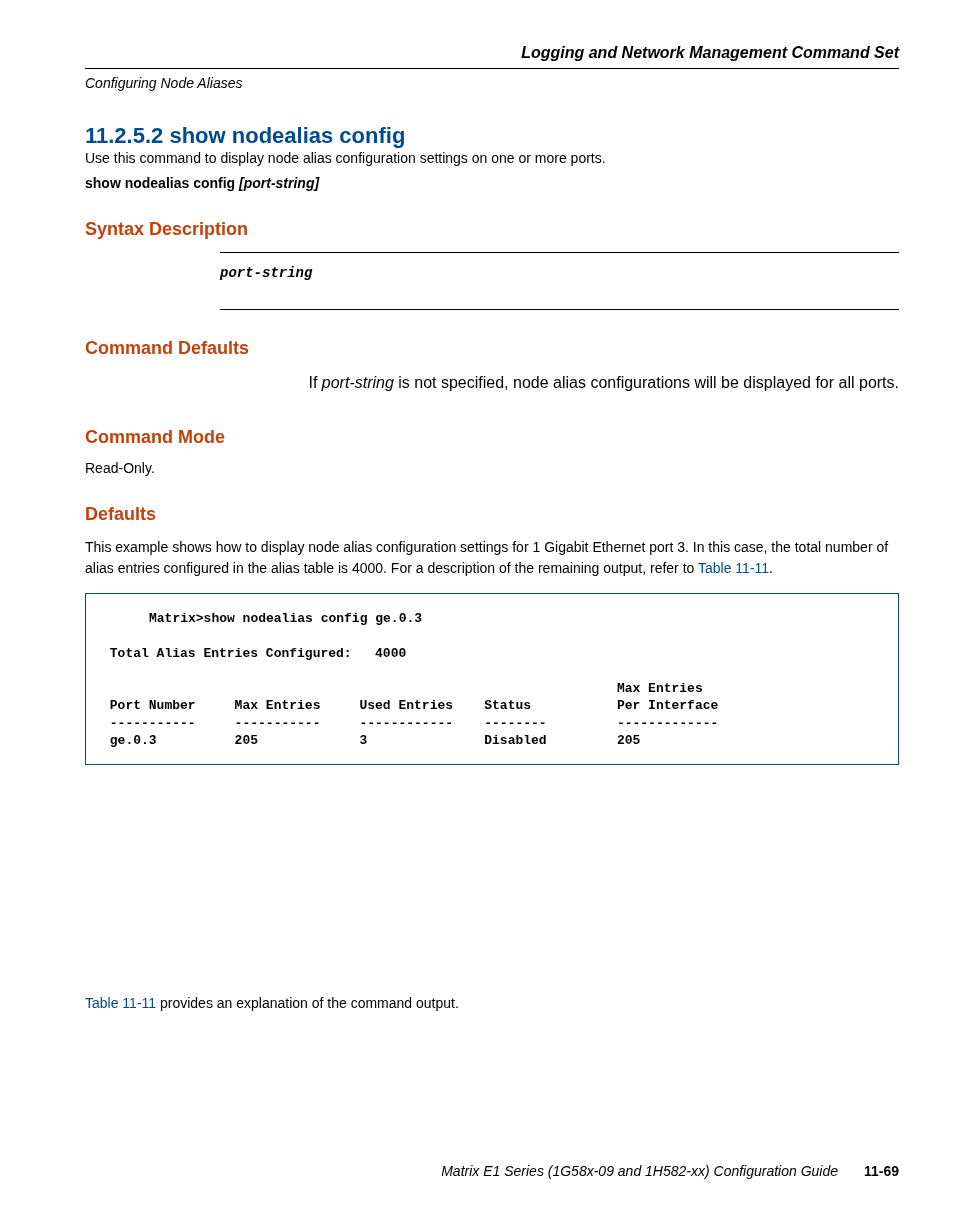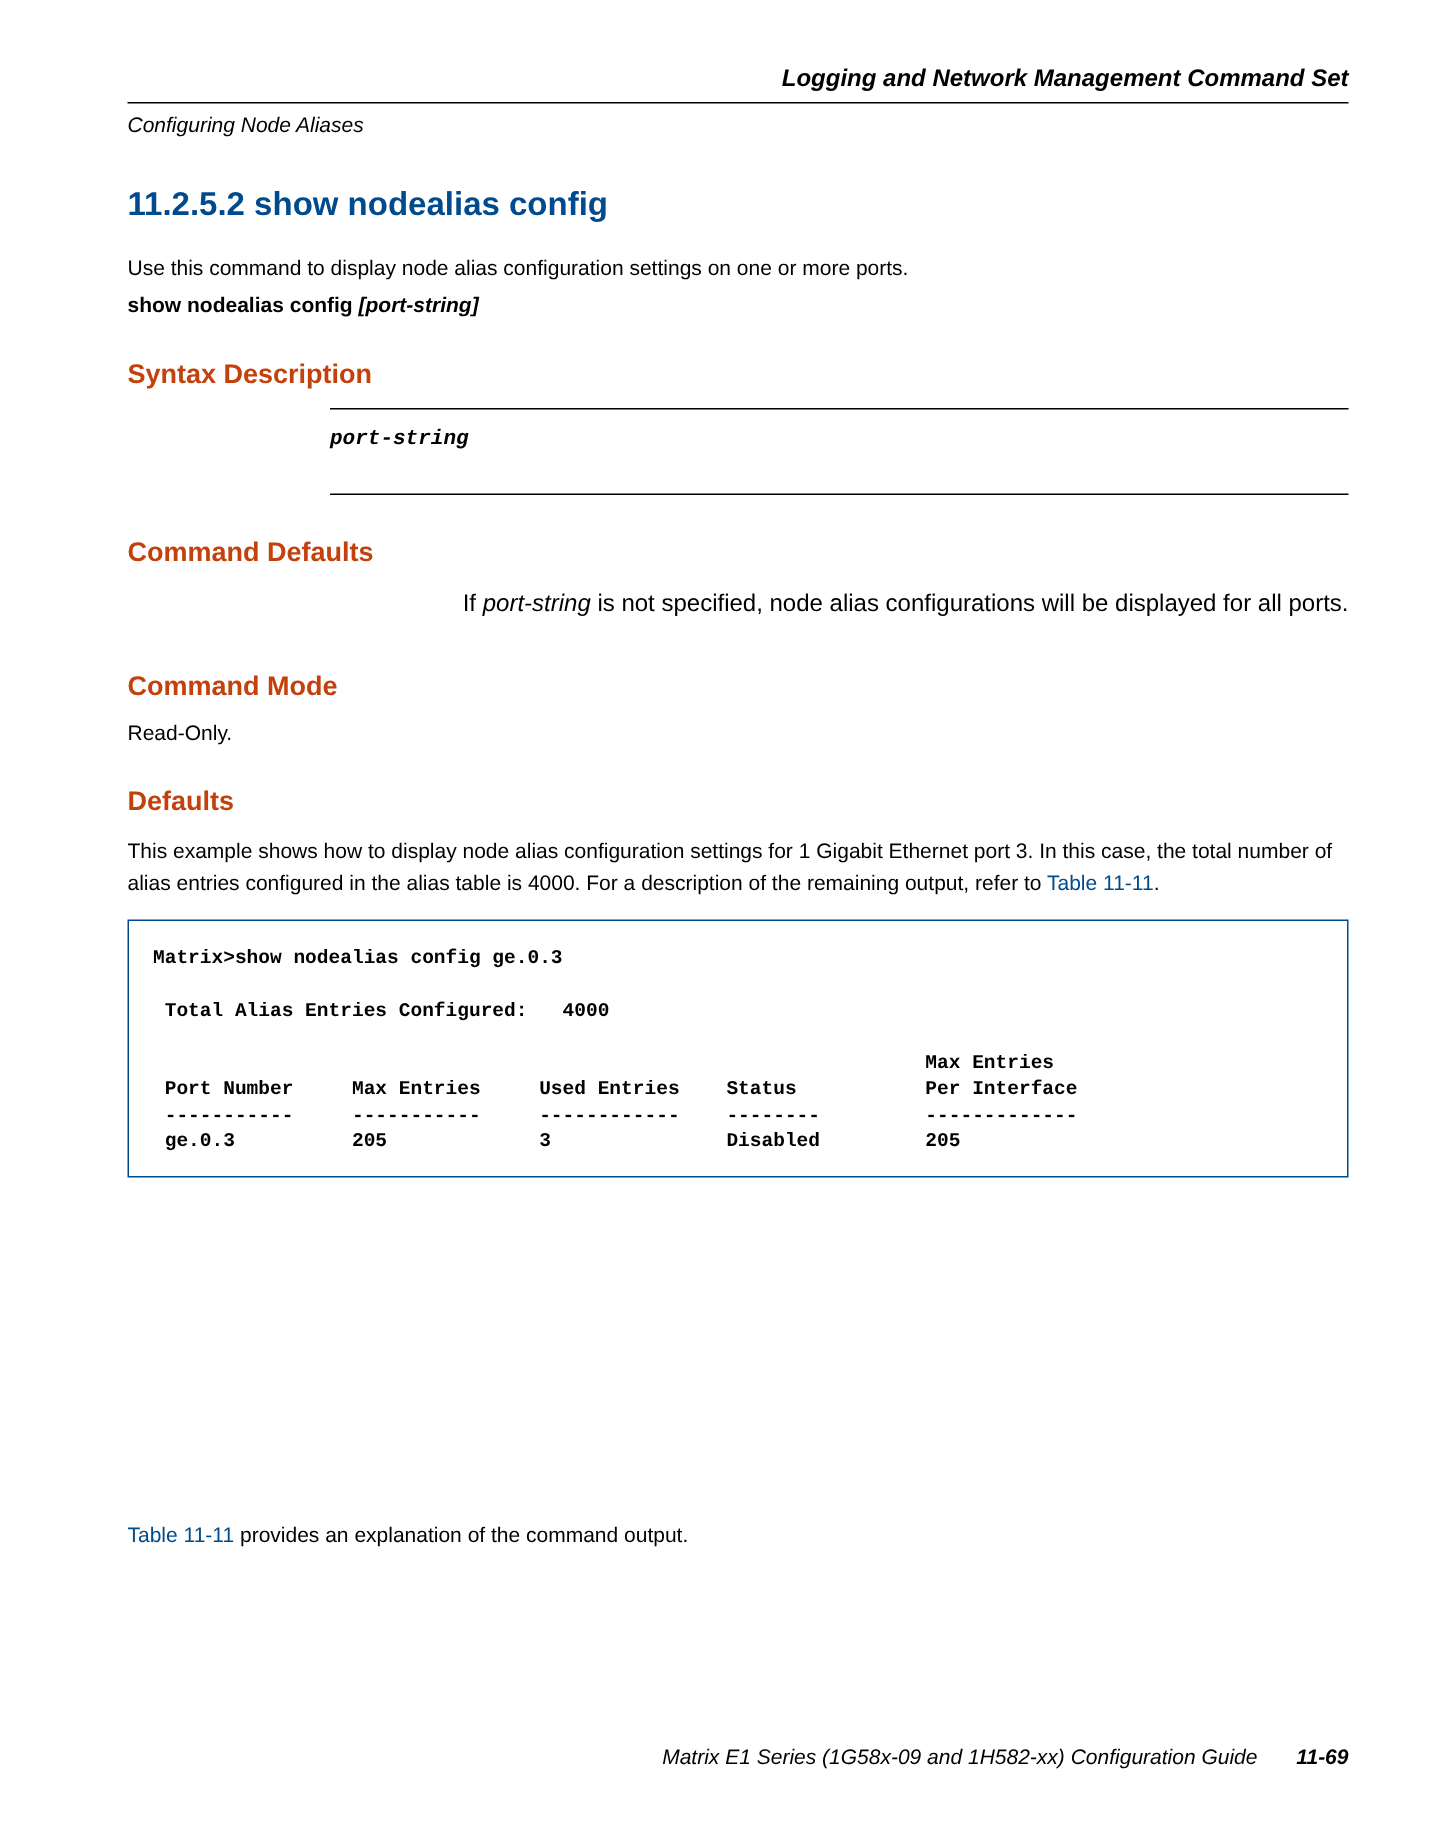--- a/index.html
+++ b/index.html
@@ -33,21 +33,20 @@
     .header-subtitle {
       font-style: italic;
       font-size: 14px;
       color: #000;
       margin-bottom: 32px;
     }
     .section-number-title {
       color: #004b8d;
       font-size: 22px;
       font-weight: bold;
-      margin-bottom: 20px;
     }
     .body-text {
       font-size: 14px;
       color: #000;
       margin-bottom: 6px;
       line-height: 1.4;
     }
     .cmd-syntax {
       font-family: Liberation Sans, sans-serif;
       font-weight: bold;
@@ -129,26 +128,26 @@
       right: 55px;
       left: 85px;
       text-align: right;
       font-size: 14px;
     }
     .footer-title {
       font-style: italic;
     }
     .footer-page {
       font-weight: bold;
-      font-style: italic;
       margin-left: 22px;
     }
     .mono-span {
       font-family: "Courier New", monospace;
       font-weight: bold;
+      margin-left: 47px;
     }
   </style>
 </head>
 <body>
 
 <div class="header-section">
   <div class="header-title">Logging and Network Management Command Set</div>
 </div>
 <hr class="divider-top">
 <div class="header-subtitle">Configuring Node Aliases</div>

